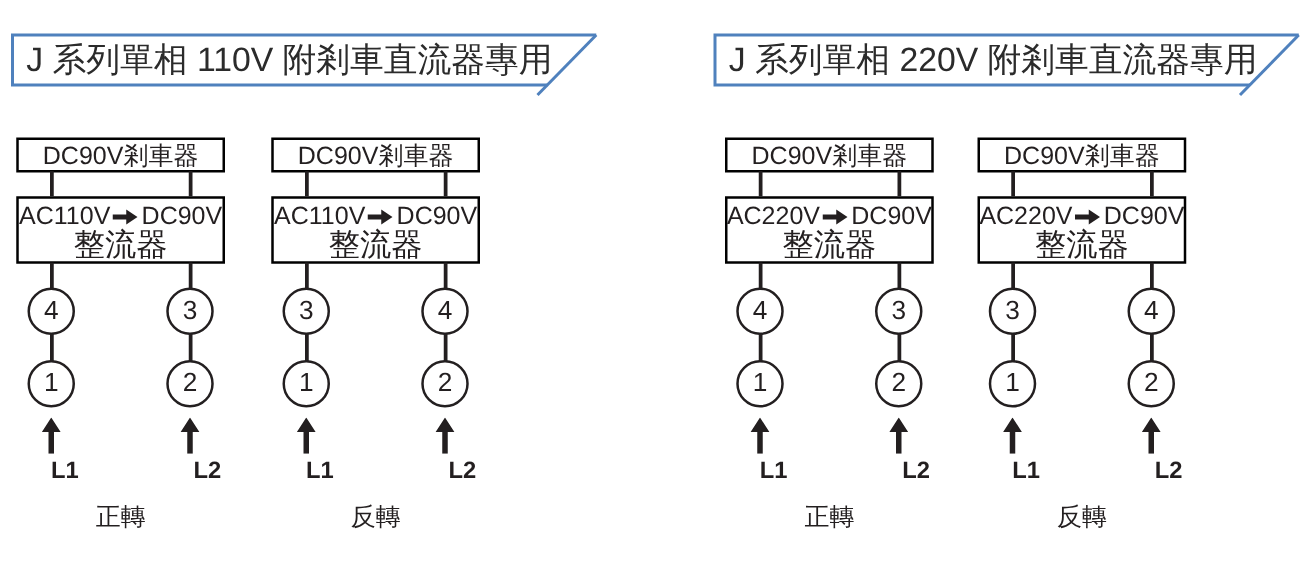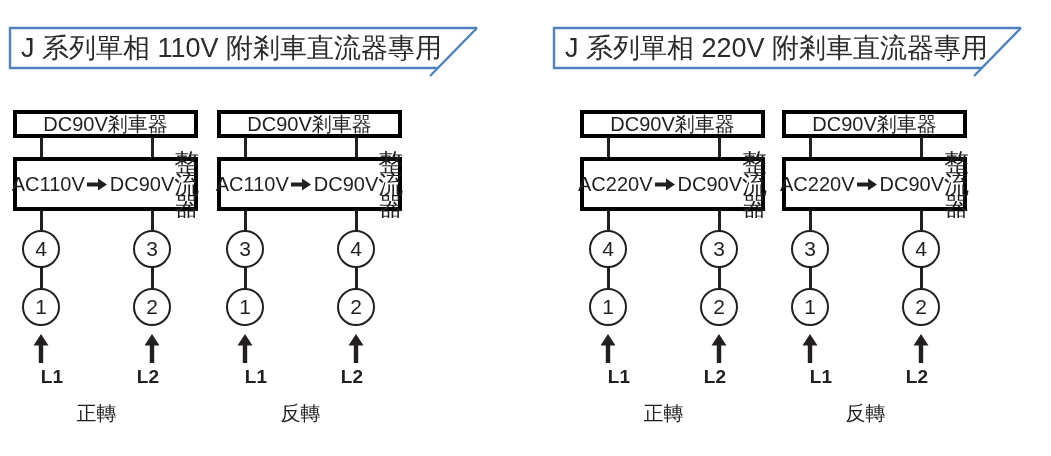--- a/index.html
+++ b/index.html
@@ -15,26 +15,26 @@
   .title-banner{position:absolute;top:26px;width:470px;height:56px;}
   .title-banner svg{position:absolute;left:0;top:0;overflow:visible;}
   .title-text{
     position:absolute;left:13px;top:0;height:44px;
     display:flex;align-items:center;
     font-size:27px;color:#2b2b2b;white-space:nowrap;
   }
   
   .sub{position:absolute;top:110px;width:167px;height:320px;}
   .box{
-    position:absolute;left:0;width:185px;box-sizing:border-box;
-    border:4px solid #000000;background:#fff;
+    position:absolute;left:0;width:167px;box-sizing:border-box;
+    border:2px solid #000000;background:#fff;
     display:flex;align-items:center;justify-content:center;
   }
   .brake-box{top:0;height:28px;font-size:20px;}
-  .rect-box{top:47px;height:54px;flex-direction:row;gap:0px;}
+  .rect-box{top:47px;height:54px;flex-direction:column;gap:0px;}
   .rect-line1{display:flex;align-items:center;font-size:20px;line-height:24px;white-space:nowrap;}
   .rect-line1 svg{margin:0 2px;}
   .rect-line2{font-size:25px;line-height:22px;}
   .wire{position:absolute;width:3px;background:#231f20;}
   .wire.col-l{left:26.5px;} .wire.col-r{left:137.5px;}
   .w1{top:27px;height:21px;}
   .w2{top:100px;height:21px;}
   .w3{top:157px;height:22px;}
   .terminal{
     position:absolute;width:38px;height:38px;box-sizing:border-box;
@@ -43,21 +43,21 @@
     font-size:21px;
   }
   .terminal.col-l{left:9px;} .terminal.col-r{left:120px;}
   .t-top{top:120px;} .t-bot{top:178px;}
   .up-arrow{position:absolute;top:224px;}
   .up-arrow.col-l{left:20px;} .up-arrow.col-r{left:131px;}
   .line-label{
     position:absolute;top:256px;width:44px;text-align:right;
     font-size:19px;font-weight:bold;
   }
-  .line-label.col-l{left:6px;} .line-label.col-r{left:102px;}
+  .line-label.col-l{left:6px;} .line-label.col-r{left:120px;}
   .rotation{
     position:absolute;top:290px;left:0;width:167px;
     text-align:center;font-size:20px;
   }
 </style>
 </head>
 <body>
 
 <div class="stage">
 
@@ -135,21 +135,21 @@
       <svg class="up-arrow col-r" width="16" height="29" viewBox="0 0 16 29">
           <path d="M8 0 L15.5 11.5 H10.2 V29 H5.8 V11.5 H0.5 Z" fill="#231f20"></path>
         </svg>
       <div class="line-label col-l">L1</div>
       <div class="line-label col-r">L2</div>
       <div class="rotation">反轉</div>
     </div>
   </div>
 
   <div>
-    <div class="title-banner" style="left:552px">
+    <div class="title-banner" style="left:570px">
       <svg width="478" height="52" viewBox="0 0 478 52">
         <path d="M 469 2 L 2 2 L 2 42 L 430 42" fill="none" stroke="#4f81bd" stroke-width="2.4"></path>
         <path d="M 422 50 L 469 2" fill="none" stroke="#4f81bd" stroke-width="2.4"></path>
       </svg>
       <div class="title-text">J 系列單相 220V 附剎車直流器專用</div>
     </div>
 
     <div class="sub" style="left:580px">
       <div class="box brake-box">
         <span>DC90V剎車器</span>

